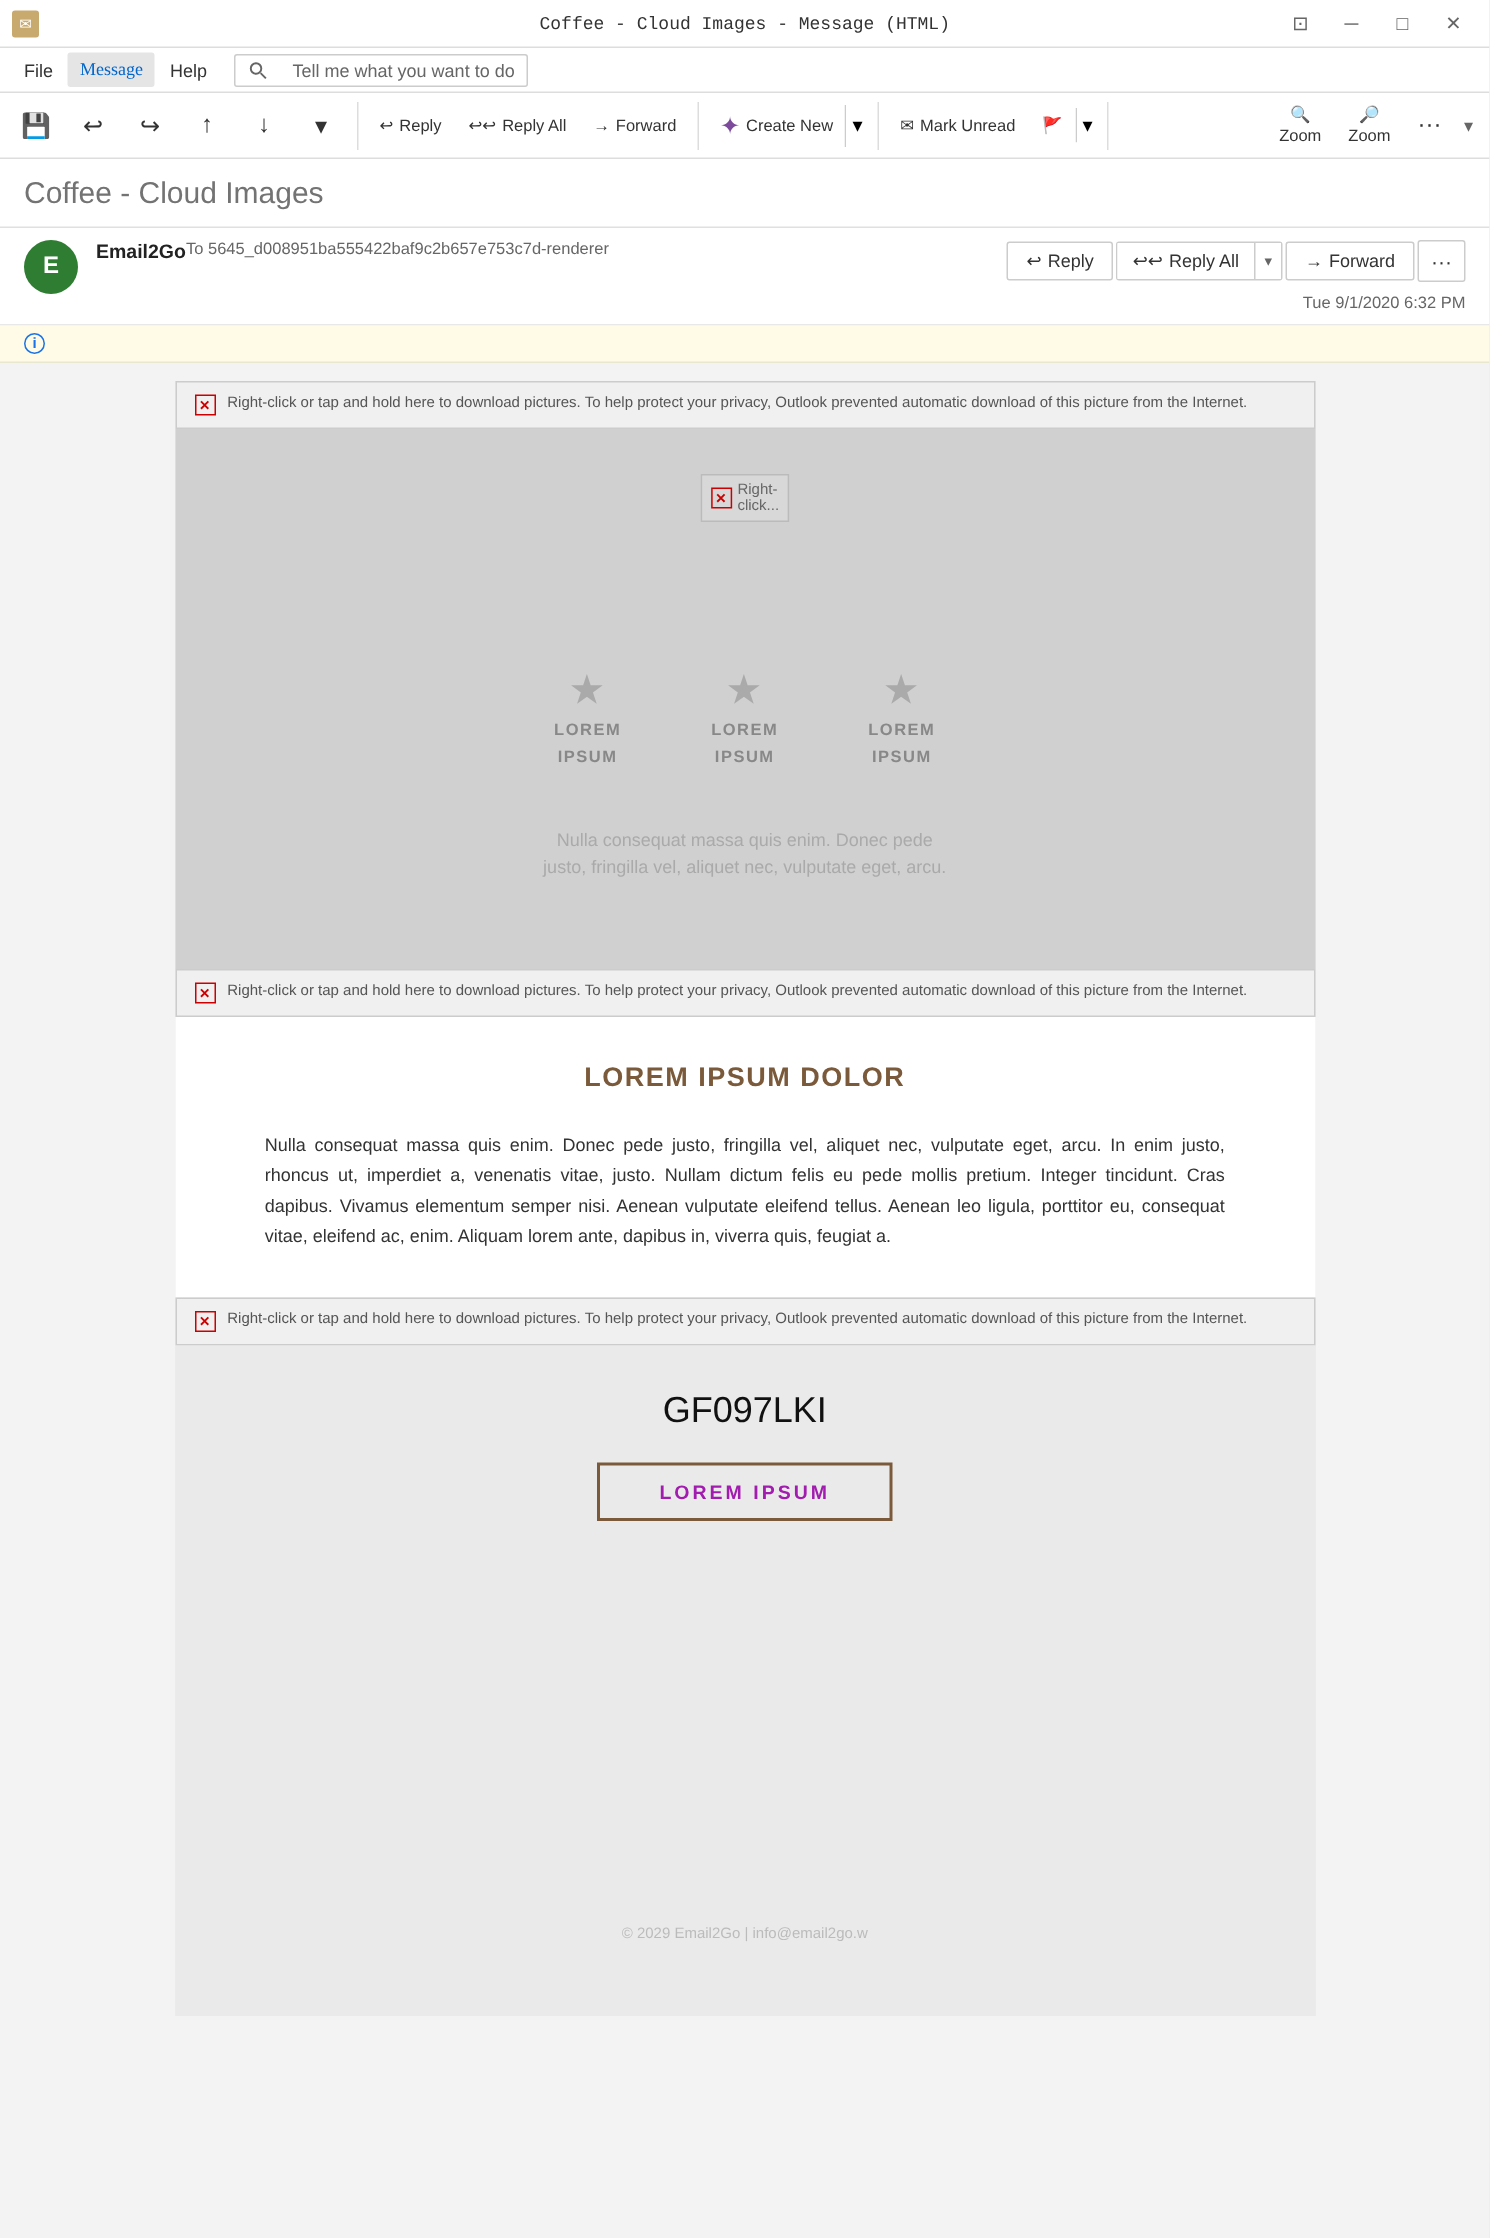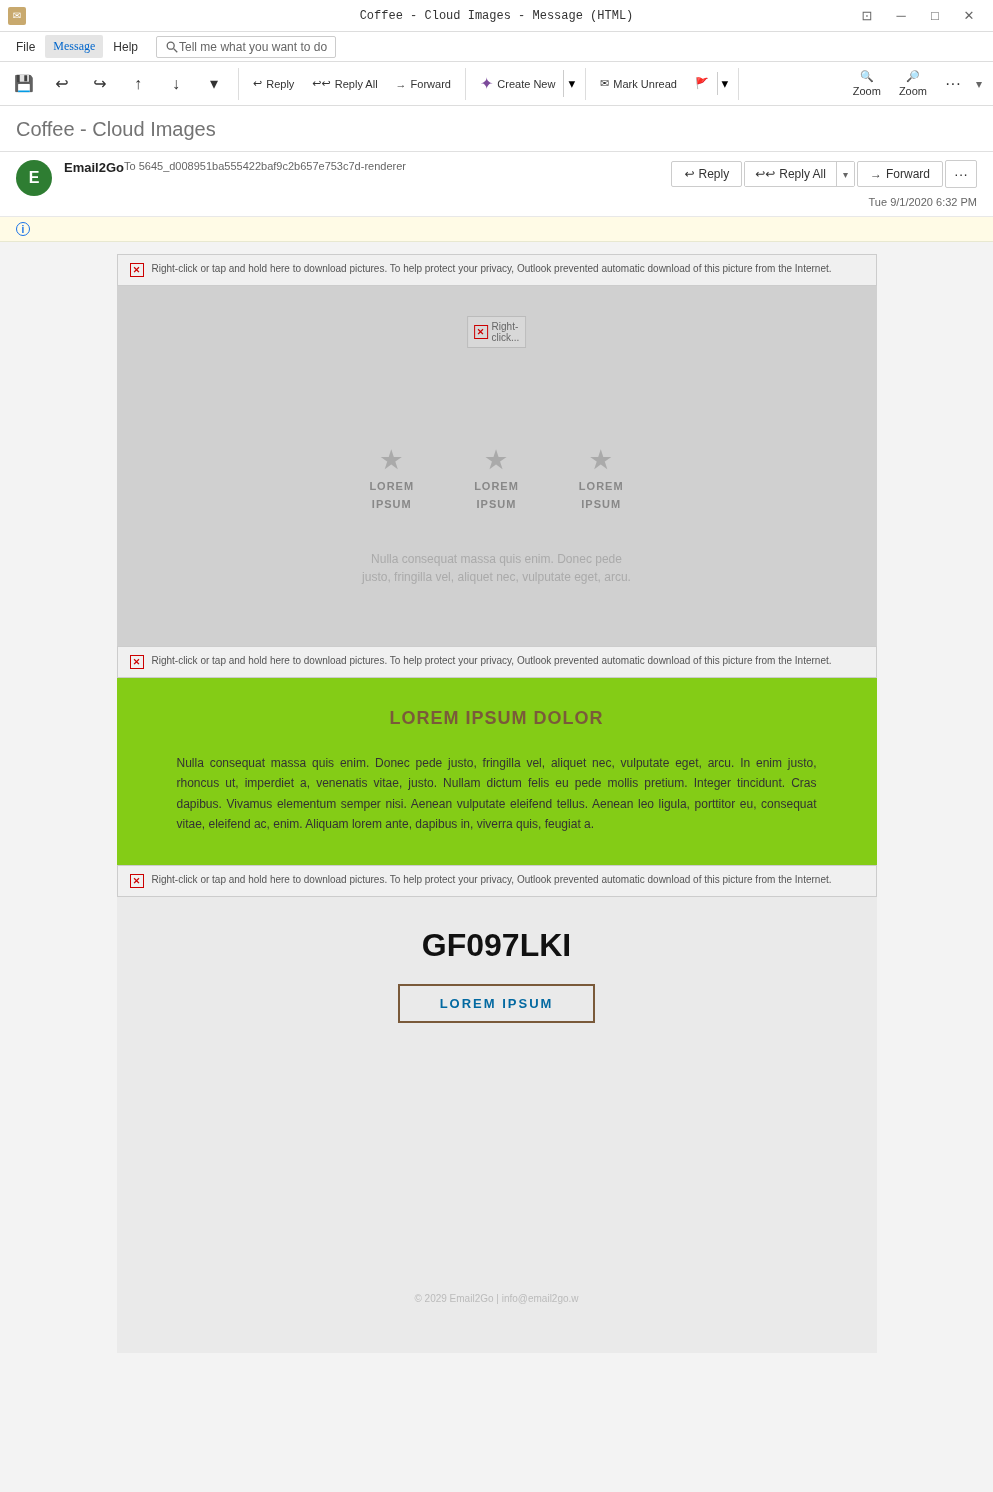--- a/index.html
+++ b/index.html
@@ -10,21 +10,21 @@
     .title-bar-left { display: flex; align-items: center; gap: 6px; }
     .title-bar-icon { width: 18px; height: 18px; background: #c8a96e; border-radius: 2px; display: flex; align-items: center; justify-content: center; color: white; font-size: 10px; }
     .title-bar-controls { display: flex; gap: 2px; }
     .title-bar-btn { width: 32px; height: 28px; border: none; background: transparent; cursor: pointer; display: flex; align-items: center; justify-content: center; font-size: 13px; color: #666; }
     .title-bar-center { position: absolute; left: 50%; transform: translateX(-50%); font-size: 12px; color: #333; font-family: Liberation Mono, monospace; }
 
     
     .menu-bar { background: #fff; border-bottom: 1px solid #ddd; display: flex; align-items: center; padding: 2px 8px; height: 30px; gap: 2px; }
     .menu-item { padding: 4px 8px; cursor: pointer; font-size: 12px; color: #333; border-radius: 2px; }
     .menu-item.active { background: #e5e5e5; color: #0066cc; font-family: Liberation Serif, serif; }
-    .search-tell { display: flex; align-items: center; gap: 0; padding: 3px 8px; border: 1px solid #ccc; border-radius: 2px; margin-left: 8px; color: #666; font-size: 12px; cursor: pointer; }
+    .search-tell { display: flex; align-items: center; gap: 16px; padding: 3px 8px; border: 1px solid #ccc; border-radius: 2px; margin-left: 8px; color: #666; font-size: 12px; cursor: pointer; }
     .search-tell svg { width: 14px; height: 14px; }
 
     
     .toolbar { background: #fff; border-bottom: 1px solid #ddd; display: flex; align-items: center; padding: 4px 6px; gap: 2px; flex-wrap: wrap; min-height: 44px; }
     .toolbar-btn { display: flex; flex-direction: column; align-items: center; padding: 4px 8px; cursor: pointer; border-radius: 2px; border: none; background: transparent; color: #333; font-size: 11px; gap: 2px; min-width: 36px; }
     .toolbar-btn .btn-icon { font-size: 16px; }
     .toolbar-btn-group { display: flex; align-items: stretch; }
     .toolbar-btn-main { display: flex; flex-direction: row; align-items: center; padding: 4px 8px; cursor: pointer; border-radius: 2px 0 0 2px; border: none; background: transparent; color: #333; font-size: 11px; gap: 4px; }
     .toolbar-btn-arrow { padding: 4px 4px; cursor: pointer; border-radius: 0 2px 2px 0; border: none; background: transparent; border-left: 1px solid #ccc; }
     .toolbar-separator { width: 1px; height: 32px; background: #ddd; margin: 0 4px; }
@@ -75,29 +75,29 @@
     
     .small-placeholder { background: #d8d8d8; border: 1px solid #bbb; padding: 4px 6px; display: flex; align-items: center; gap: 4px; font-size: 10px; color: #666; position: absolute; top: 30px; left: 50%; transform: translateX(-50%); }
 
     .three-cols { display: flex; justify-content: center; gap: 60px; margin: 40px 0 20px 0; }
     .col-item { display: flex; flex-direction: column; align-items: center; gap: 6px; color: #888; font-size: 11px; font-weight: bold; letter-spacing: 1px; }
     .star-icon { font-size: 24px; color: #aaa; }
 
     .img-body-text { color: #aaa; font-size: 12px; text-align: center; max-width: 280px; line-height: 1.5; }
 
     
-    .section2 { background: #84cc16; padding: 30px 60px; }
+    .section2 { background: #ffffff; padding: 30px 60px; }
     .section2-title { text-align: center; color: #7a5a3a; font-size: 18px; font-weight: bold; letter-spacing: 1px; margin-bottom: 24px; }
     .section2-body { color: #333; font-size: 12px; line-height: 1.7; text-align: justify; }
 
     
     .section3 { background: #eaeaea; padding: 30px; text-align: center; }
     .your-code-label { color: #7a5a3a; font-size: 16px; font-weight: bold; margin-bottom: 10px; }
-    .code-value { font-size: 32px; font-weight: bold; color: #111; margin-bottom: 20px; }
-    .lorem-btn { border: 2px solid #7a5a3a; background: transparent; color: #0369a1; font-size: 13px; font-weight: bold; letter-spacing: 2px; padding: 10px 40px; cursor: pointer; }
+    .code-value { font-size: 24px; font-weight: normal; color: #111; margin-bottom: 20px; }
+    .lorem-btn { border: 2px solid #7a5a3a; background: transparent; color: #a21caf; font-size: 13px; font-weight: bold; letter-spacing: 2px; padding: 10px 40px; cursor: pointer; }
 
     .section3-bottom { background: #eaeaea; padding: 20px; min-height: 300px; text-align: center; color: #bbb; font-size: 11px; padding-top: 40px; }
 
     .footer-text { color: #bbb; font-size: 10px; margin-top: 200px; }
   </style>
 </head>
 <body>
 
 <div class="title-bar">
   <div class="title-bar-left">

